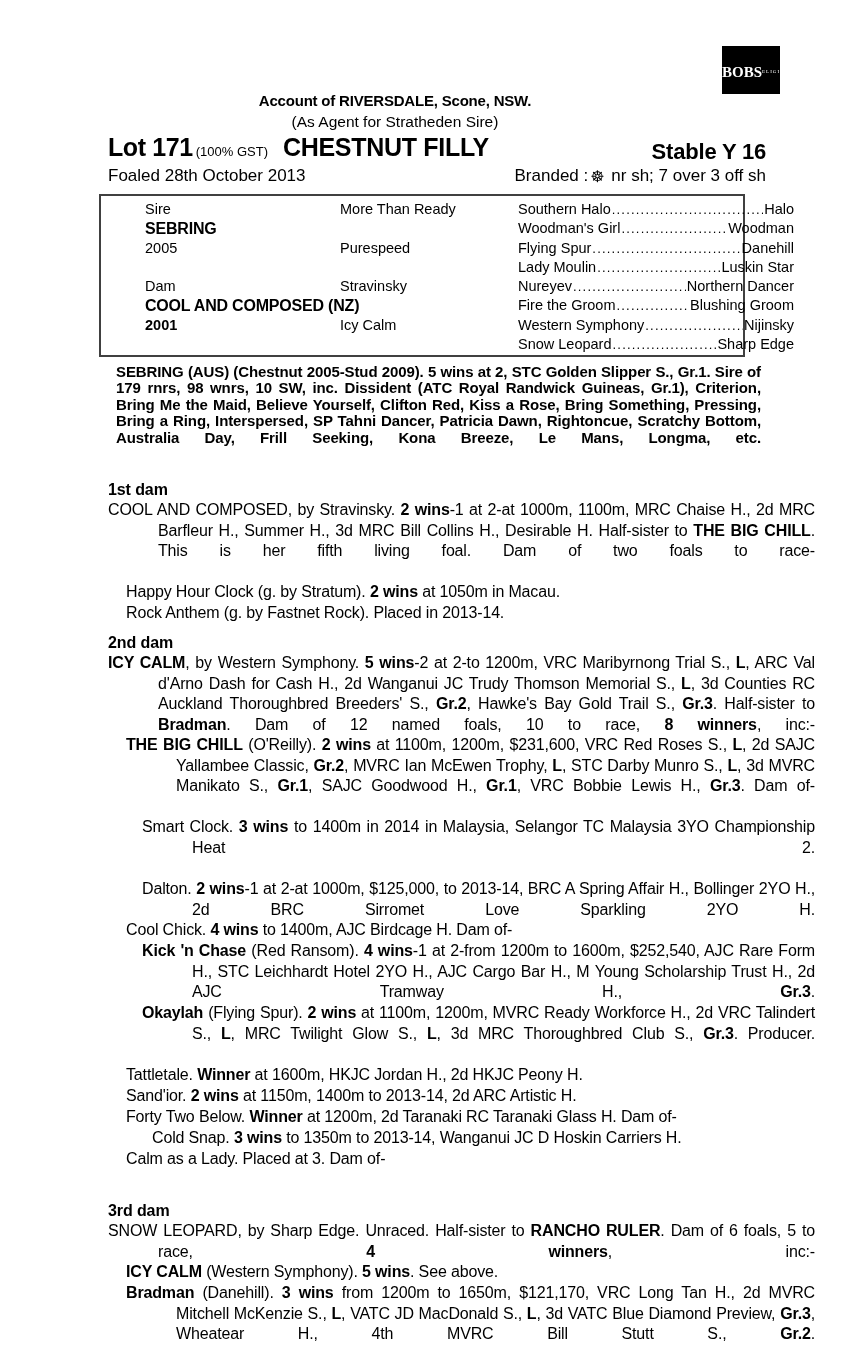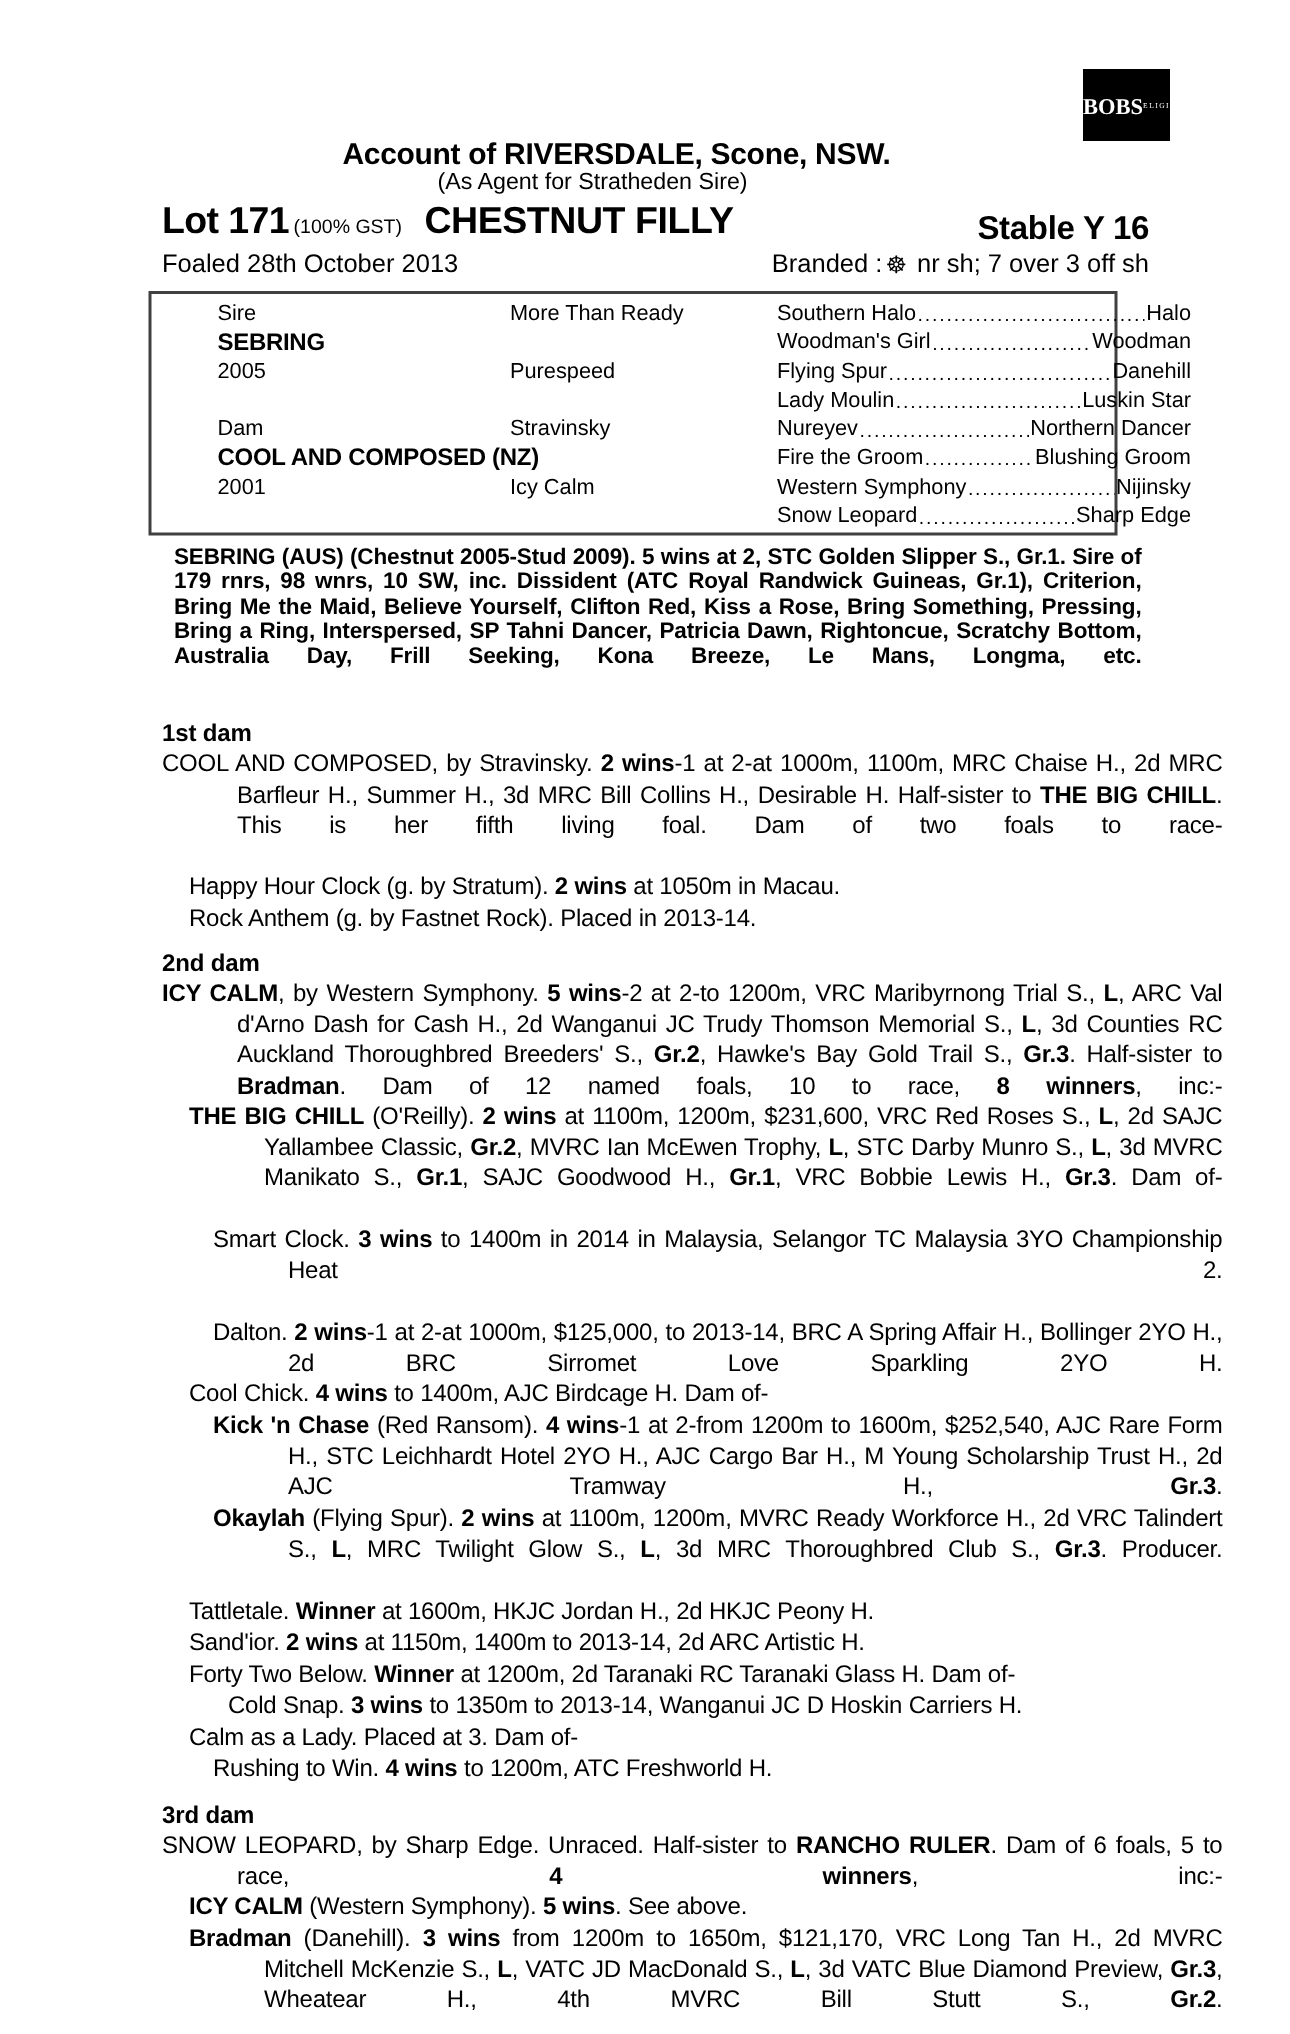--- a/index.html
+++ b/index.html
@@ -56,25 +56,25 @@
     color: #ffffff;
     font-family: "Liberation Serif", serif;
     font-size: 5px;
     letter-spacing: 1px;
     line-height: 7px;
   }
 
   
   .acct-line {
     position: absolute;
-    left: 16px; top: 92px;
+    left: 0; top: 92px;
     width: 790px;
     text-align: center;
     font-weight: bold;
-    font-size: 20px;
+    font-size: 15px;
     letter-spacing: -0.2px;
   }
   .agent-line {
     position: absolute;
     left: 0; top: 113px;
     width: 790px;
     text-align: center;
     font-size: 15.5px;
   }
 
@@ -249,21 +249,21 @@
     <span class="branded-wrap"><span>Branded :</span><span class="brand-glyph">☸</span> <span>nr sh; 7 over 3 off sh</span></span>
   </div>
 
   <div class="ped-box">
     <div class="ped-inner">
       <div class="ped-line col-a" style="top:4px;">Sire</div>
       <div class="ped-line col-a bold-name" style="top:23px;">SEBRING</div>
       <div class="ped-line col-a" style="top:43px;">2005</div>
       <div class="ped-line col-a" style="top:81px;">Dam</div>
       <div class="ped-line col-a bold-name" style="top:100px;">COOL AND COMPOSED (NZ)</div>
-      <div class="ped-line col-a" style="top:120px;">2001</div>
+      <div class="ped-line col-a" style="top:120px;font-weight:bold;">2001</div>
 
       <div class="ped-line col-b" style="top:4px;">More Than Ready</div>
       <div class="ped-line col-b" style="top:43px;">Purespeed</div>
       <div class="ped-line col-b" style="top:81px;">Stravinsky</div>
       <div class="ped-line col-b" style="top:120px;">Icy Calm</div>
 
       <div class="gp-row" style="top:4px;">
         <span class="gp-left">Southern Halo</span>
         <span class="gp-dots">......................................................</span>
         <span class="gp-right">Halo</span>
@@ -336,21 +336,20 @@
   <div class="blk lvl1 nojust" style="top:1065px;"><span class="hang"><span>Tattletale. </span><b>Winner</b><span> at 1600m, HKJC Jordan H., 2d HKJC Peony H.</span></span></div>
 
   <div class="blk lvl1 nojust" style="top:1086px;"><span class="hang"><span>Sand'ior. </span><b>2 wins</b><span> at 1150m, 1400m to 2013-14, 2d ARC Artistic H.</span></span></div>
 
   <div class="blk lvl1 nojust" style="top:1107px;"><span class="hang"><span>Forty Two Below. </span><b>Winner</b><span> at 1200m, 2d Taranaki RC Taranaki Glass H. Dam of-</span></span></div>
 
   <div class="blk lvl2 nojust" style="top:1128px; left:152px; padding-left:34px;"><span class="hang" style="margin-left:-34px;"><span>Cold Snap. </span><b>3 wins</b><span> to 1350m to 2013-14, Wanganui JC D Hoskin Carriers H.</span></span></div>
 
   <div class="blk lvl1 nojust" style="top:1149px;"><span class="hang"><span>Calm as a Lady. Placed at 3. Dam of-</span></span></div>
 
-  <div class="blk lvl2 nojust" style="top:1170px;"><span class="hang"><span>Rushing to Win. </span><b>4 wins</b><span> to 1200m, ATC Freshworld H.</span></span></div>
 
   <div class="dam-heading" style="top:1202px;">3rd dam</div>
 
   <div class="blk lvl0" style="top:1221px;"><span class="hang"><span>SNOW LEOPARD, by Sharp Edge. Unraced. Half-sister to </span><b>RANCHO RULER</b><span>. Dam of 6 foals, 5 to race, </span><b>4 winners</b><span>, inc:-</span></span></div>
 
   <div class="blk lvl1 nojust" style="top:1262px;"><span class="hang"><b>ICY CALM</b><span> (Western Symphony). </span><b>5 wins</b><span>. See above.</span></span></div>
 
   <div class="blk lvl1" style="top:1283px;"><span class="hang"><b>Bradman</b><span> (Danehill). </span><b>3 wins</b><span> from 1200m to 1650m, $121,170, VRC Long Tan H., 2d MVRC Mitchell McKenzie S., </span><b>L</b><span>, VATC JD MacDonald S., </span><b>L</b><span>, 3d VATC Blue Diamond Preview, </span><b>Gr.3</b><span>, Wheatear H., 4th MVRC Bill Stutt S., </span><b>Gr.2</b><span>.</span></span></div>
 
 </div>

